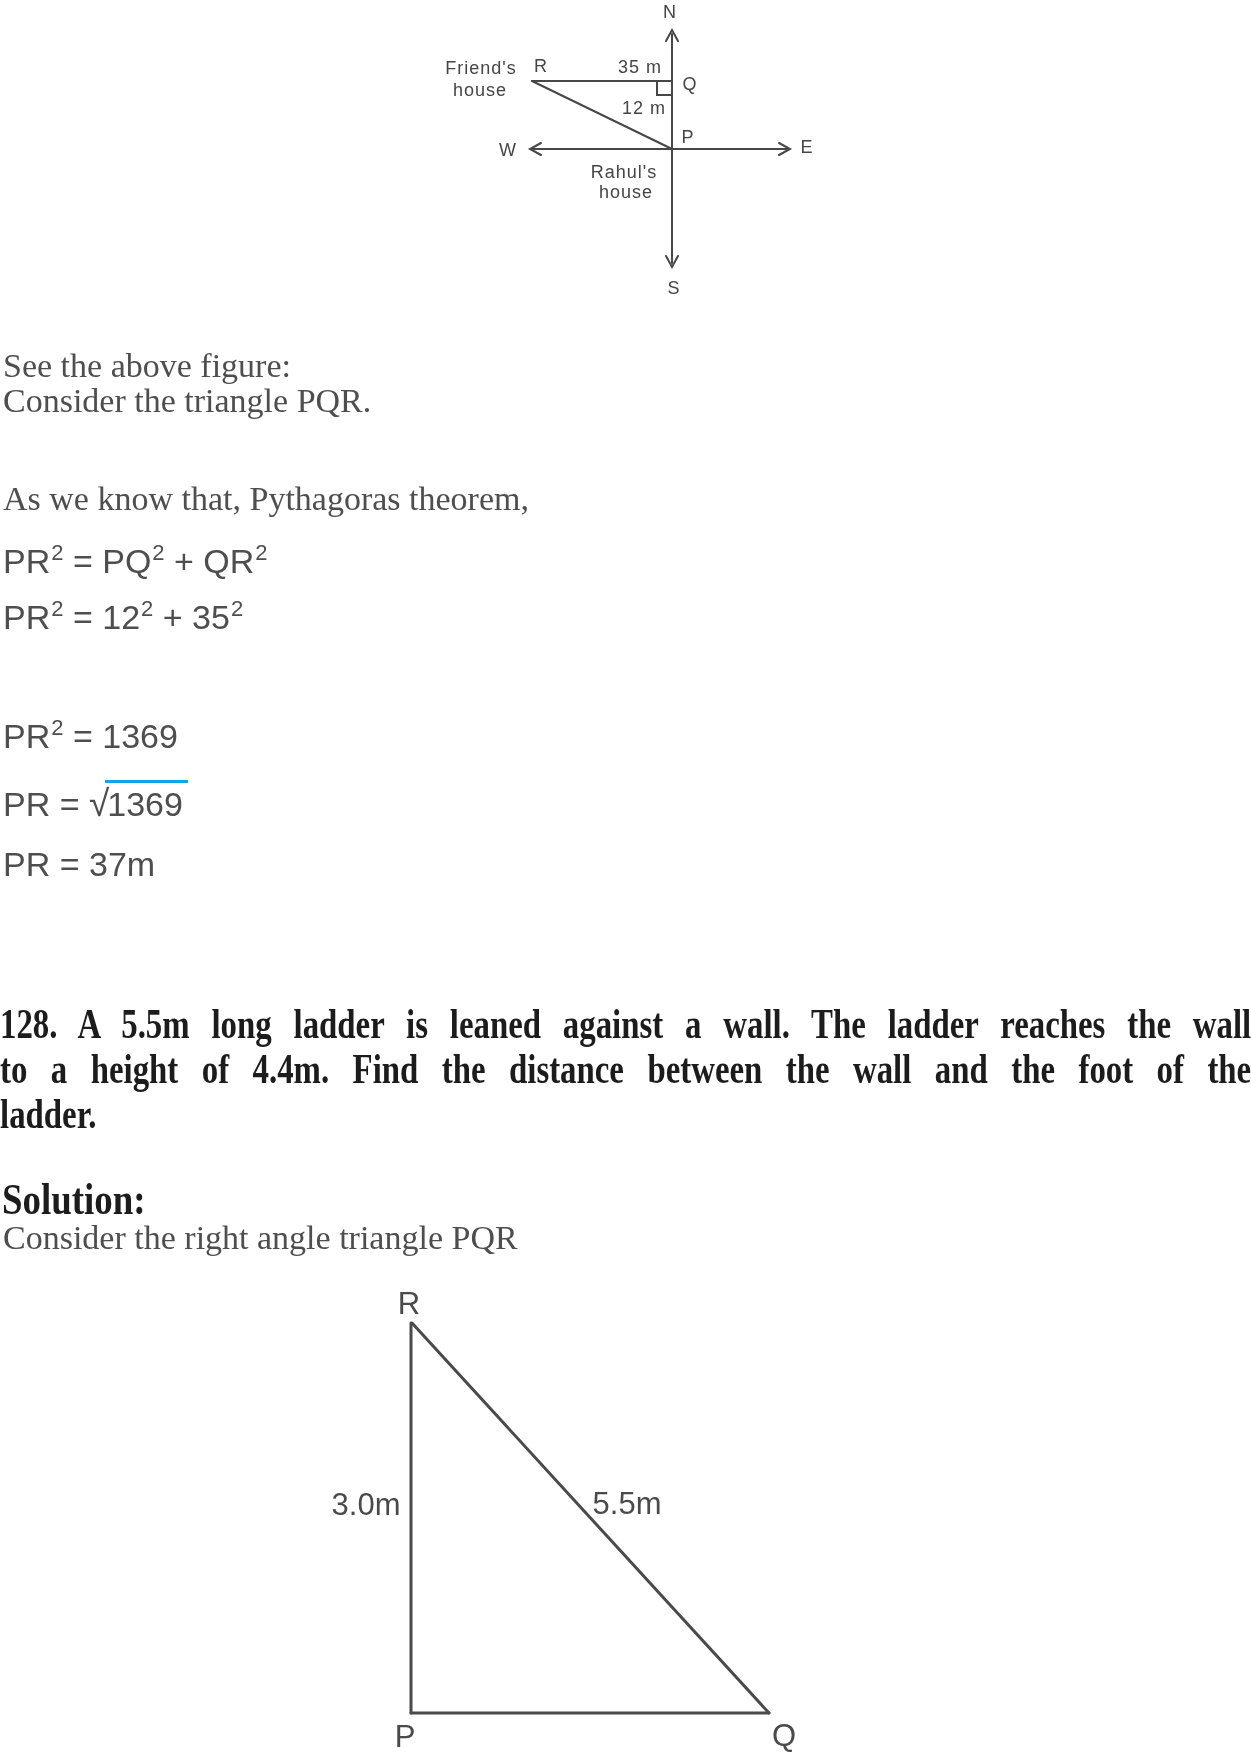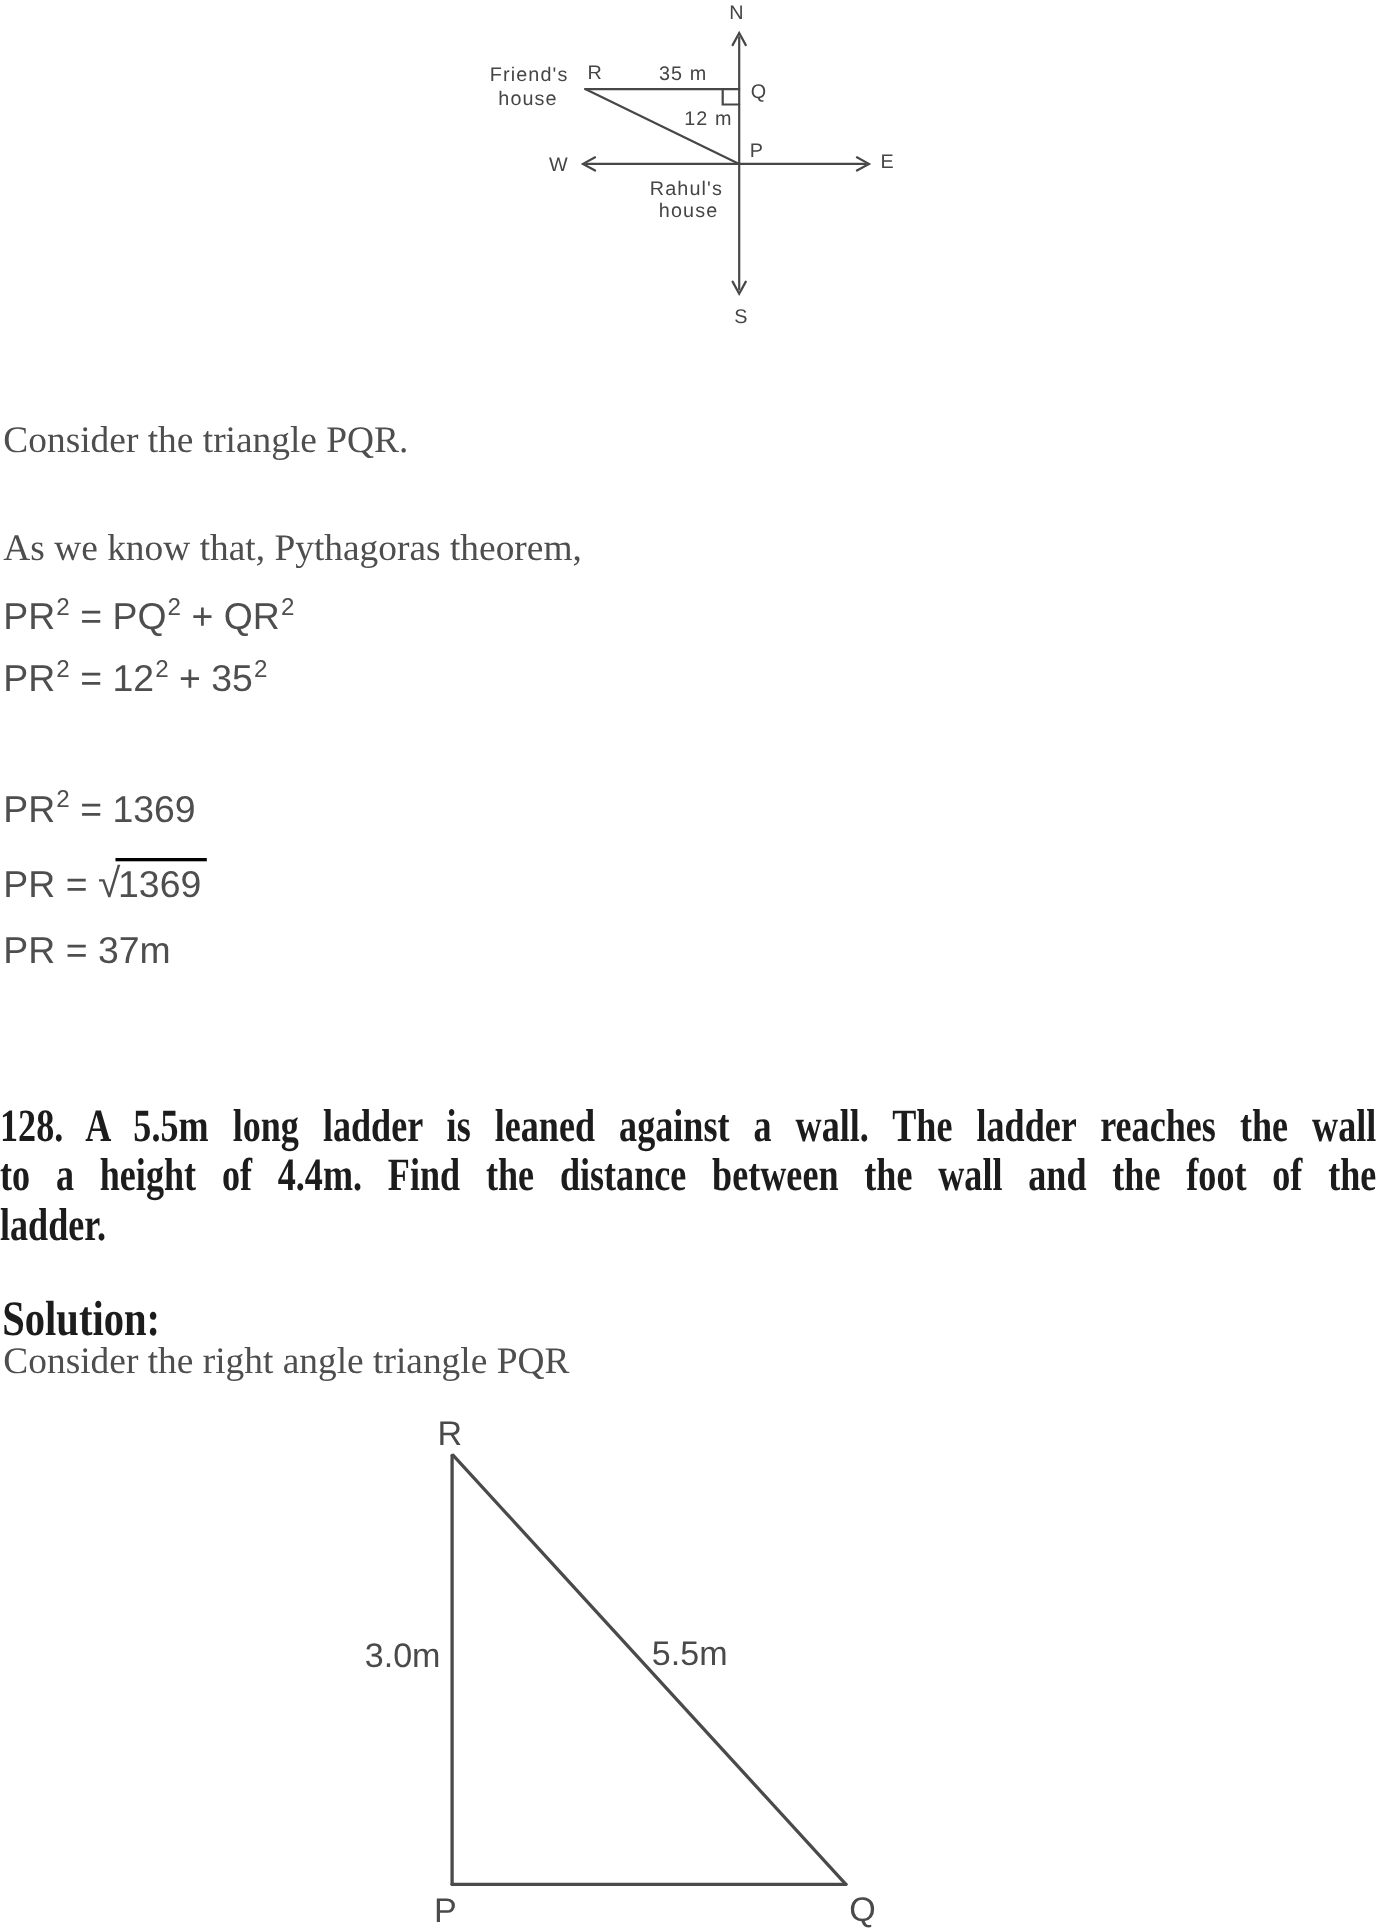--- a/index.html
+++ b/index.html
@@ -14,21 +14,21 @@
     color:#4e4e4e;
   }
   
   .eq{
     position:absolute;left:3px;white-space:nowrap;
     font-family:Liberation Sans, sans-serif;font-size:34px;line-height:1.2;
     color:#4e4e4e;
   }
   .eq sup{font-size:22px;vertical-align:13px;line-height:0;margin-left:1px;}
   .radical{font-size:37px;line-height:0;}
-  .radicand{border-top:3px solid #000000;padding:2px 5px 0 2px;margin-left:-4px;text-align:right;}
+  .radicand{border-top:3px solid #0ea5e9;padding:2px 5px 0 2px;margin-left:-4px;text-align:right;}
   
   .heading{
     position:absolute;left:0;top:1002px;width:1600px;
     transform:scaleX(0.782);transform-origin:0 0;
     font-family:"Liberation Serif",serif;font-weight:bold;
     font-size:42px;line-height:45px;color:#1c1c1c;
   }
   .heading .jline{text-align:justify;text-align-last:justify;}
   .heading .jlast{text-align-last:left;}
   .sol-heading{
@@ -73,27 +73,28 @@
       <path d="M657 81 V95 H672"></path>
     </g>
   </svg>
   <span class="f1" style="left:670px;top:12px">N</span>
   <span class="f1" style="left:674px;top:288px">S</span>
   <span class="f1" style="left:508px;top:150px">W</span>
   <span class="f1" style="left:807px;top:147px">E</span>
   <span class="f1" style="left:541px;top:66px">R</span>
   <span class="f1" style="left:690px;top:84px">Q</span>
   <span class="f1" style="left:688px;top:137px">P</span>
-  <span class="f1" style="left:621px;top:67px">35 m</span>
+  <span class="f1" style="left:640px;top:67px">35 m</span>
   <span class="f1" style="left:644px;top:108px">12 m</span>
   <span class="f1" style="left:481px;top:68px">Friend's</span>
   <span class="f1" style="left:480px;top:90px">house</span>
   <span class="f1" style="left:624px;top:172px">Rahul's</span>
   <span class="f1" style="left:626px;top:192px">house</span>
 
+  <div class="tline" style="top:346px">See the above figure:</div>
   <div class="tline" style="top:381px">Consider the triangle PQR.</div>
   <div class="tline" style="top:479px">As we know that, Pythagoras theorem,</div>
 
   <div class="eq" style="top:541px"><span>PR</span><sup>2</sup><span> = PQ</span><sup>2</sup><span> + QR</span><sup>2</sup></div>
 
   <div class="eq" style="top:597px"><span>PR</span><sup>2</sup><span> = 12</span><sup>2</sup><span> + 35</span><sup>2</sup></div>
 
 
   <div class="eq" style="top:716px"><span>PR</span><sup>2</sup><span> = 1369</span></div>
 

